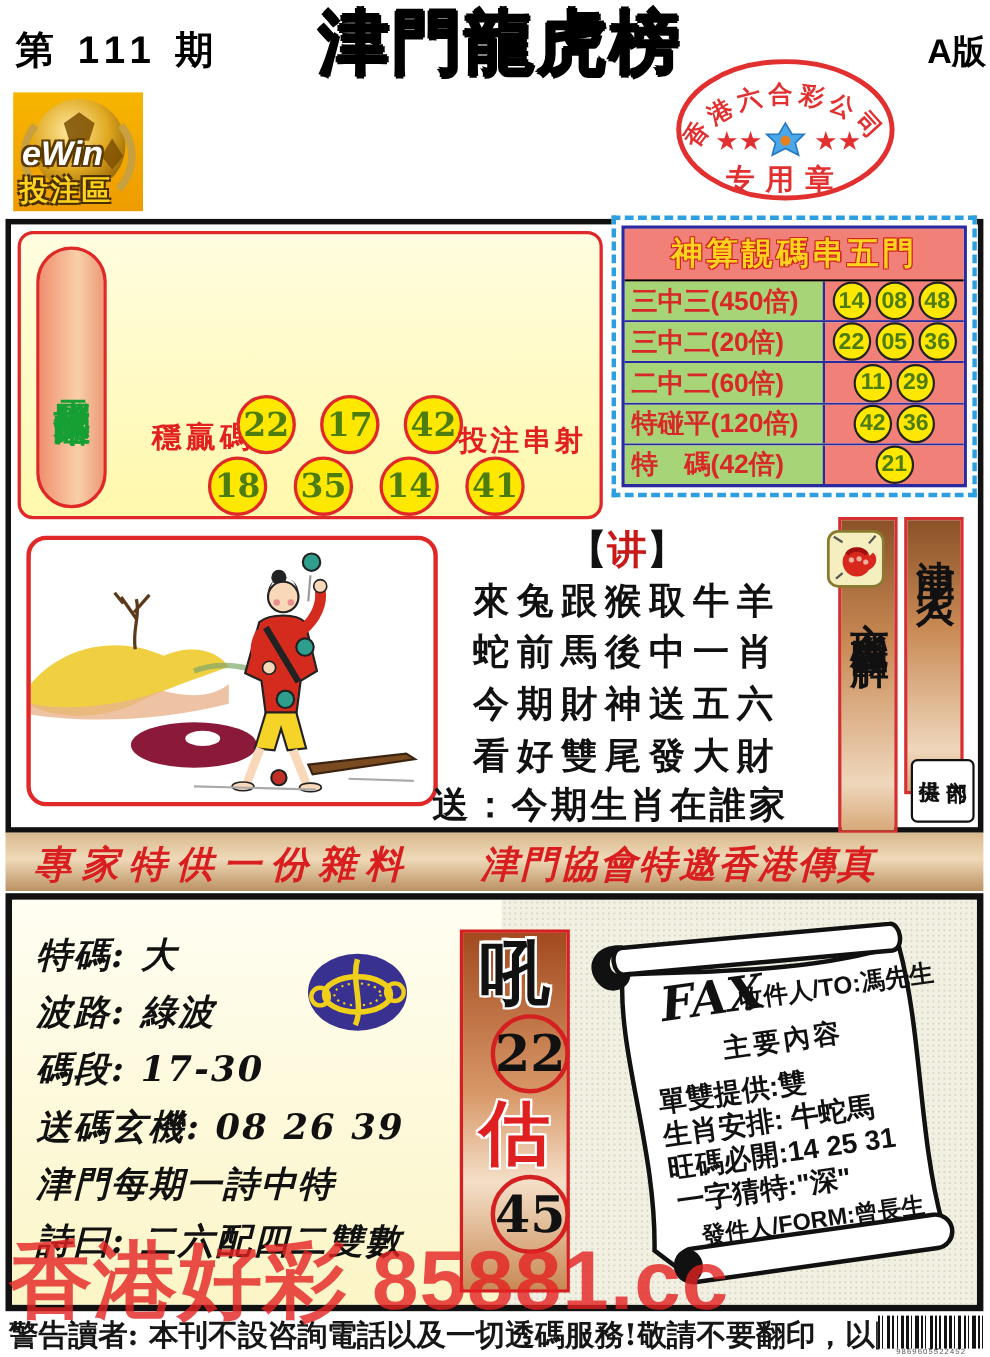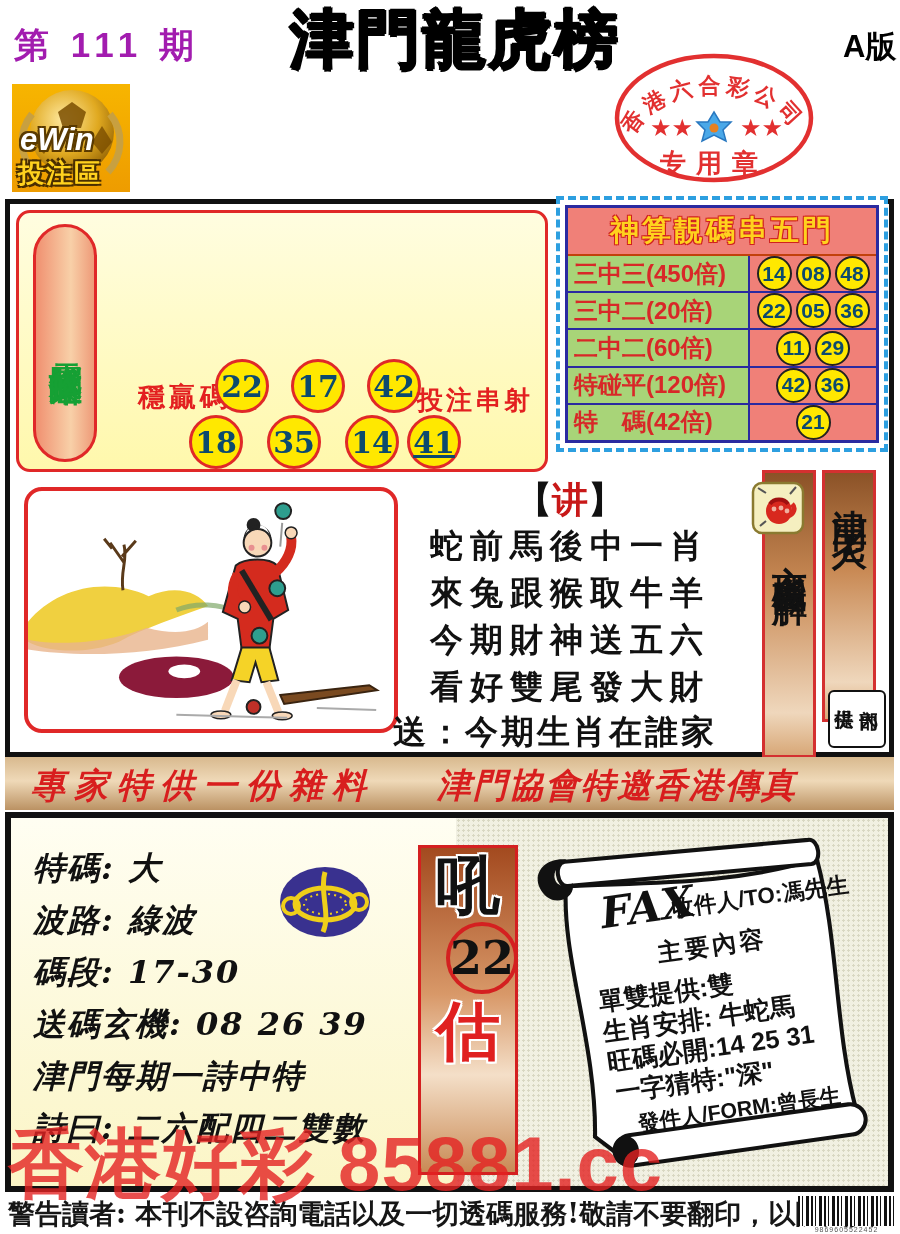--- a/index.html
+++ b/index.html
@@ -4,21 +4,21 @@
 <style>
   * { margin:0; padding:0; box-sizing:border-box; }
   body { background:#888; font-family:"Liberation Sans", sans-serif; }
   #page { position:relative; width:900px; height:1234px; background:#fff; overflow:hidden; margin:0 auto; }
   .abs { position:absolute; }
   .serif { font-family:"DejaVu Serif", serif; }
   .vtext { writing-mode:vertical-rl; text-orientation:upright; }
   .outline-w { text-shadow:-2px -2px 0 #fff,2px -2px 0 #fff,-2px 2px 0 #fff,2px 2px 0 #fff,-2px 0 0 #fff,2px 0 0 #fff,0 -2px 0 #fff,0 2px 0 #fff; }
 
   
-  .issue { left:14px; top:22px; font-size:35px; font-weight:900; color:#a21caf; letter-spacing:6px; }
+  .issue { left:14px; top:22px; font-size:35px; font-weight:900; color:#000000; letter-spacing:6px; }
   .main-title { left:240px; top:-4px; width:430px; text-align:center; font-size:64px; font-weight:900; color:#000;
     text-shadow:1.5px 0 0 #000,-1.5px 0 0 #000,0 1.5px 0 #000,0 -1.5px 0 #000; letter-spacing:2px; }
   .edition { left:843px; top:26px; font-size:31px; font-weight:900; color:#000; }
 
   
   .ewin { left:12px; top:84px; width:118px; height:108px; background:linear-gradient(180deg,#F7B500,#EE9C00); overflow:hidden; }
   .ewin-word { position:absolute; left:8px; top:38px; font-size:31px; font-style:italic; font-weight:900; color:#fff;
     text-shadow:-2px -2px 0 #5A3A00,2px -2px 0 #5A3A00,-2px 2px 0 #5A3A00,2px 2px 0 #5A3A00; }
   .ewin-sub { position:absolute; left:6px; top:72px; font-size:26px; font-weight:900; color:#FFD21E; letter-spacing:2px;
     text-shadow:-2px -2px 0 #4A2F00,2px -2px 0 #4A2F00,-2px 2px 0 #4A2F00,2px 2px 0 #4A2F00; }
@@ -32,27 +32,27 @@
   .left-panel { left:16px; top:210px; width:532px; height:262px; border:3px solid #E02828; border-radius:14px;
     background:linear-gradient(180deg,#FFFDE0,#FFF8AC); }
   .pill { position:absolute; left:14px; top:11px; width:64px; height:238px; border:3px solid #E02828; border-radius:32px;
     background:linear-gradient(90deg,#F09070,#F8D0A8 60%,#EE9A78); display:flex; align-items:center; justify-content:center; }
   .pill span { font-size:33px; font-weight:900; color:#16A034; letter-spacing:2px; line-height:1.12; }
   .strat-lines { position:absolute; left:92px; top:10px; width:430px; font-size:25px; line-height:38px; font-weight:800;
     color:#E32020; letter-spacing:2.5px; }
   .strat-lines .l0 { padding-left:28px; }
   .strat-label { position:absolute; left:78px; top:166px; font-size:27px; font-weight:800; color:#E32020; letter-spacing:4px;padding-left:41px; }
   .strat-suffix { position:absolute; left:398px; top:170px; font-size:26px; font-weight:800; color:#E32020; letter-spacing:3px; }
-  .num-circle { display:inline-flex; align-items:center; justify-content:center; border-radius:50%; background:#FFE800; color:#0c4a6e; font-weight:800; }
+  .num-circle { display:inline-flex; align-items:center; justify-content:center; border-radius:50%; background:#FFE800; color:#4d7c0f; font-weight:800; }
   .big-c { position:absolute; width:54px; height:54px; border:3px solid #E02828; font-size:30px; font-family:"DejaVu Serif",serif; }
   .small-c { width:35px; height:35px; border:2px solid #222; font-size:21px; margin:0 2px; }
 
   .right-panel { left:556px; top:196px; width:332px; height:256px; border:4px dashed #2D9FE0; background:#fff; padding:5px; }
   .odds-table { width:100%; height:100%; border:3px solid #2A2AA0; display:flex; flex-direction:column; }
-  .odds-head { height:48px; background:#F08078; display:flex; align-items:center; justify-content:center; border-bottom:2px solid #c2410c; }
+  .odds-head { height:48px; background:#F08078; display:flex; align-items:center; justify-content:center; border-bottom:2px solid #000000; }
   .odds-head span { font-size:29px; font-weight:900; color:#FFD21E; letter-spacing:3px;
     text-shadow:-1px -1px 0 #D02020,1px -1px 0 #D02020,-1px 1px 0 #D02020,1px 1px 0 #D02020; }
   .t-row { flex:1; display:flex; border-bottom:2px solid #2A2AA0; }
   .t-row:last-child { border-bottom:none; }
   .t-label { width:182px; background:#A8D478; display:flex; align-items:center; padding-left:6px; border-right:2px solid #2A2AA0;
     font-size:24px; font-weight:800; color:#D82828; }
   .t-nums { flex:1; background:#F08078; display:flex; align-items:center; justify-content:center; }
 
   .illus-box { left:24px; top:487px; width:374px; height:246px; border:4px solid #E02828; border-radius:18px; background:#fff; overflow:hidden; }
 
@@ -160,21 +160,21 @@
       <span class="vtext">電腦投注策略</span>
     </div>
     <span class="strat-label">穩贏碼膽</span>
     <span class="num-circle big-c" style="left:196px; top:146px;">22</span>
     <span class="num-circle big-c" style="left:272px; top:146px;">17</span>
     <span class="num-circle big-c" style="left:348px; top:146px;">42</span>
     <span class="strat-suffix">投注串射</span>
     <span class="num-circle big-c" style="left:170px; top:202px;">18</span>
     <span class="num-circle big-c" style="left:248px; top:202px;">35</span>
     <span class="num-circle big-c" style="left:326px; top:202px;">14</span>
-    <span class="num-circle big-c" style="left:388px; top:202px;text-decoration:underline;">41</span>
+    <span class="num-circle big-c" style="left:404px; top:202px;">41</span>
   </div>
 
   <div class="abs right-panel">
     <div class="odds-table">
       <div class="odds-head">
         <span>神算靚碼串五門</span>
       </div>
       <div class="t-row">
         <div class="t-label">三中三(450倍)</div>
         <div class="t-nums">
@@ -246,22 +246,22 @@
       <circle cx="228" cy="218" r="7" fill="#C03028" stroke="#222" stroke-width="2"></circle>
       <line x1="150" y1="226" x2="262" y2="229" stroke="#AAA" stroke-width="2"></line>
       <line x1="292" y1="219" x2="352" y2="221" stroke="#AAA" stroke-width="2"></line>
     </svg>
   </div>
 
   <div class="abs verse">
     <div class="verse-head">
       <span>【</span><span class="vh-char">讲</span><span>】</span>
     </div>
+    <div class="verse-line">來兔跟猴取牛羊</div>
     <div class="verse-line">蛇前馬後中一肖</div>
-    <div class="verse-line">來兔跟猴取牛羊</div>
     <div class="verse-line">今期財神送五六</div>
     <div class="verse-line">看好雙尾發大財</div>
   </div>
   <div class="abs verse-footer">送：今期生肖在誰家</div>
 
   <div class="abs fist">
     <svg width="56" height="56" viewBox="0 0 56 56">
       <rect x="3" y="3" width="50" height="50" rx="9" fill="#F5EFC0" stroke="#8A7A30" stroke-width="2.5"></rect>
       <path d="M8 8 L16 13 M46 7 L40 14 M10 46 L16 41" stroke="#555" stroke-width="2"></path>
       <circle cx="29" cy="31" r="13" fill="#D8281E"></circle>
@@ -309,20 +309,21 @@
       <path d="M49 10 C 43 30, 55 52, 47 70" stroke="#EFCF1A" stroke-width="5" fill="none"></path>
       <circle cx="15" cy="44" r="8" fill="none" stroke="#EFCF1A" stroke-width="4"></circle>
       <circle cx="83" cy="40" r="8" fill="none" stroke="#EFCF1A" stroke-width="4"></circle>
     </svg>
   </div>
 
   <div class="abs pick-col">
     <div class="pick-char pick-top outline-w">吼</div>
     <div class="ring-c">22</div>
     <div class="pick-char pick-bottom outline-w">估</div>
+    <div class="ring-c">45</div>
   </div>
 
   <div class="abs scroll">
     <svg width="356" height="372" viewBox="0 0 350 365">
       <g transform="rotate(-8 175 180)">
         <path d="M50 52 C 36 120, 58 210, 44 300 L 60 316 C 150 306, 250 318, 302 310 C 292 230, 308 140, 298 60 C 210 74, 120 58, 50 52 Z" fill="#FFFFFF" stroke="#111" stroke-width="4"></path>
         <path d="M52 28 L 292 40 C 303 40, 303 64, 292 64 L 52 52 C 41 52, 41 28, 52 28 Z" fill="#FFFFFF" stroke="#111" stroke-width="4"></path>
         <path d="M54 26 C 28 20, 14 42, 30 60 C 40 70, 58 64, 57 50 C 48 54, 40 50, 40 42 C 40 34, 48 30, 54 26 Z" fill="#111"></path>
         <rect x="62" y="303" width="248" height="30" rx="15" fill="#FFFFFF" stroke="#111" stroke-width="4"></rect>
         <ellipse cx="72" cy="318" rx="13" ry="15" fill="#111"></ellipse>

